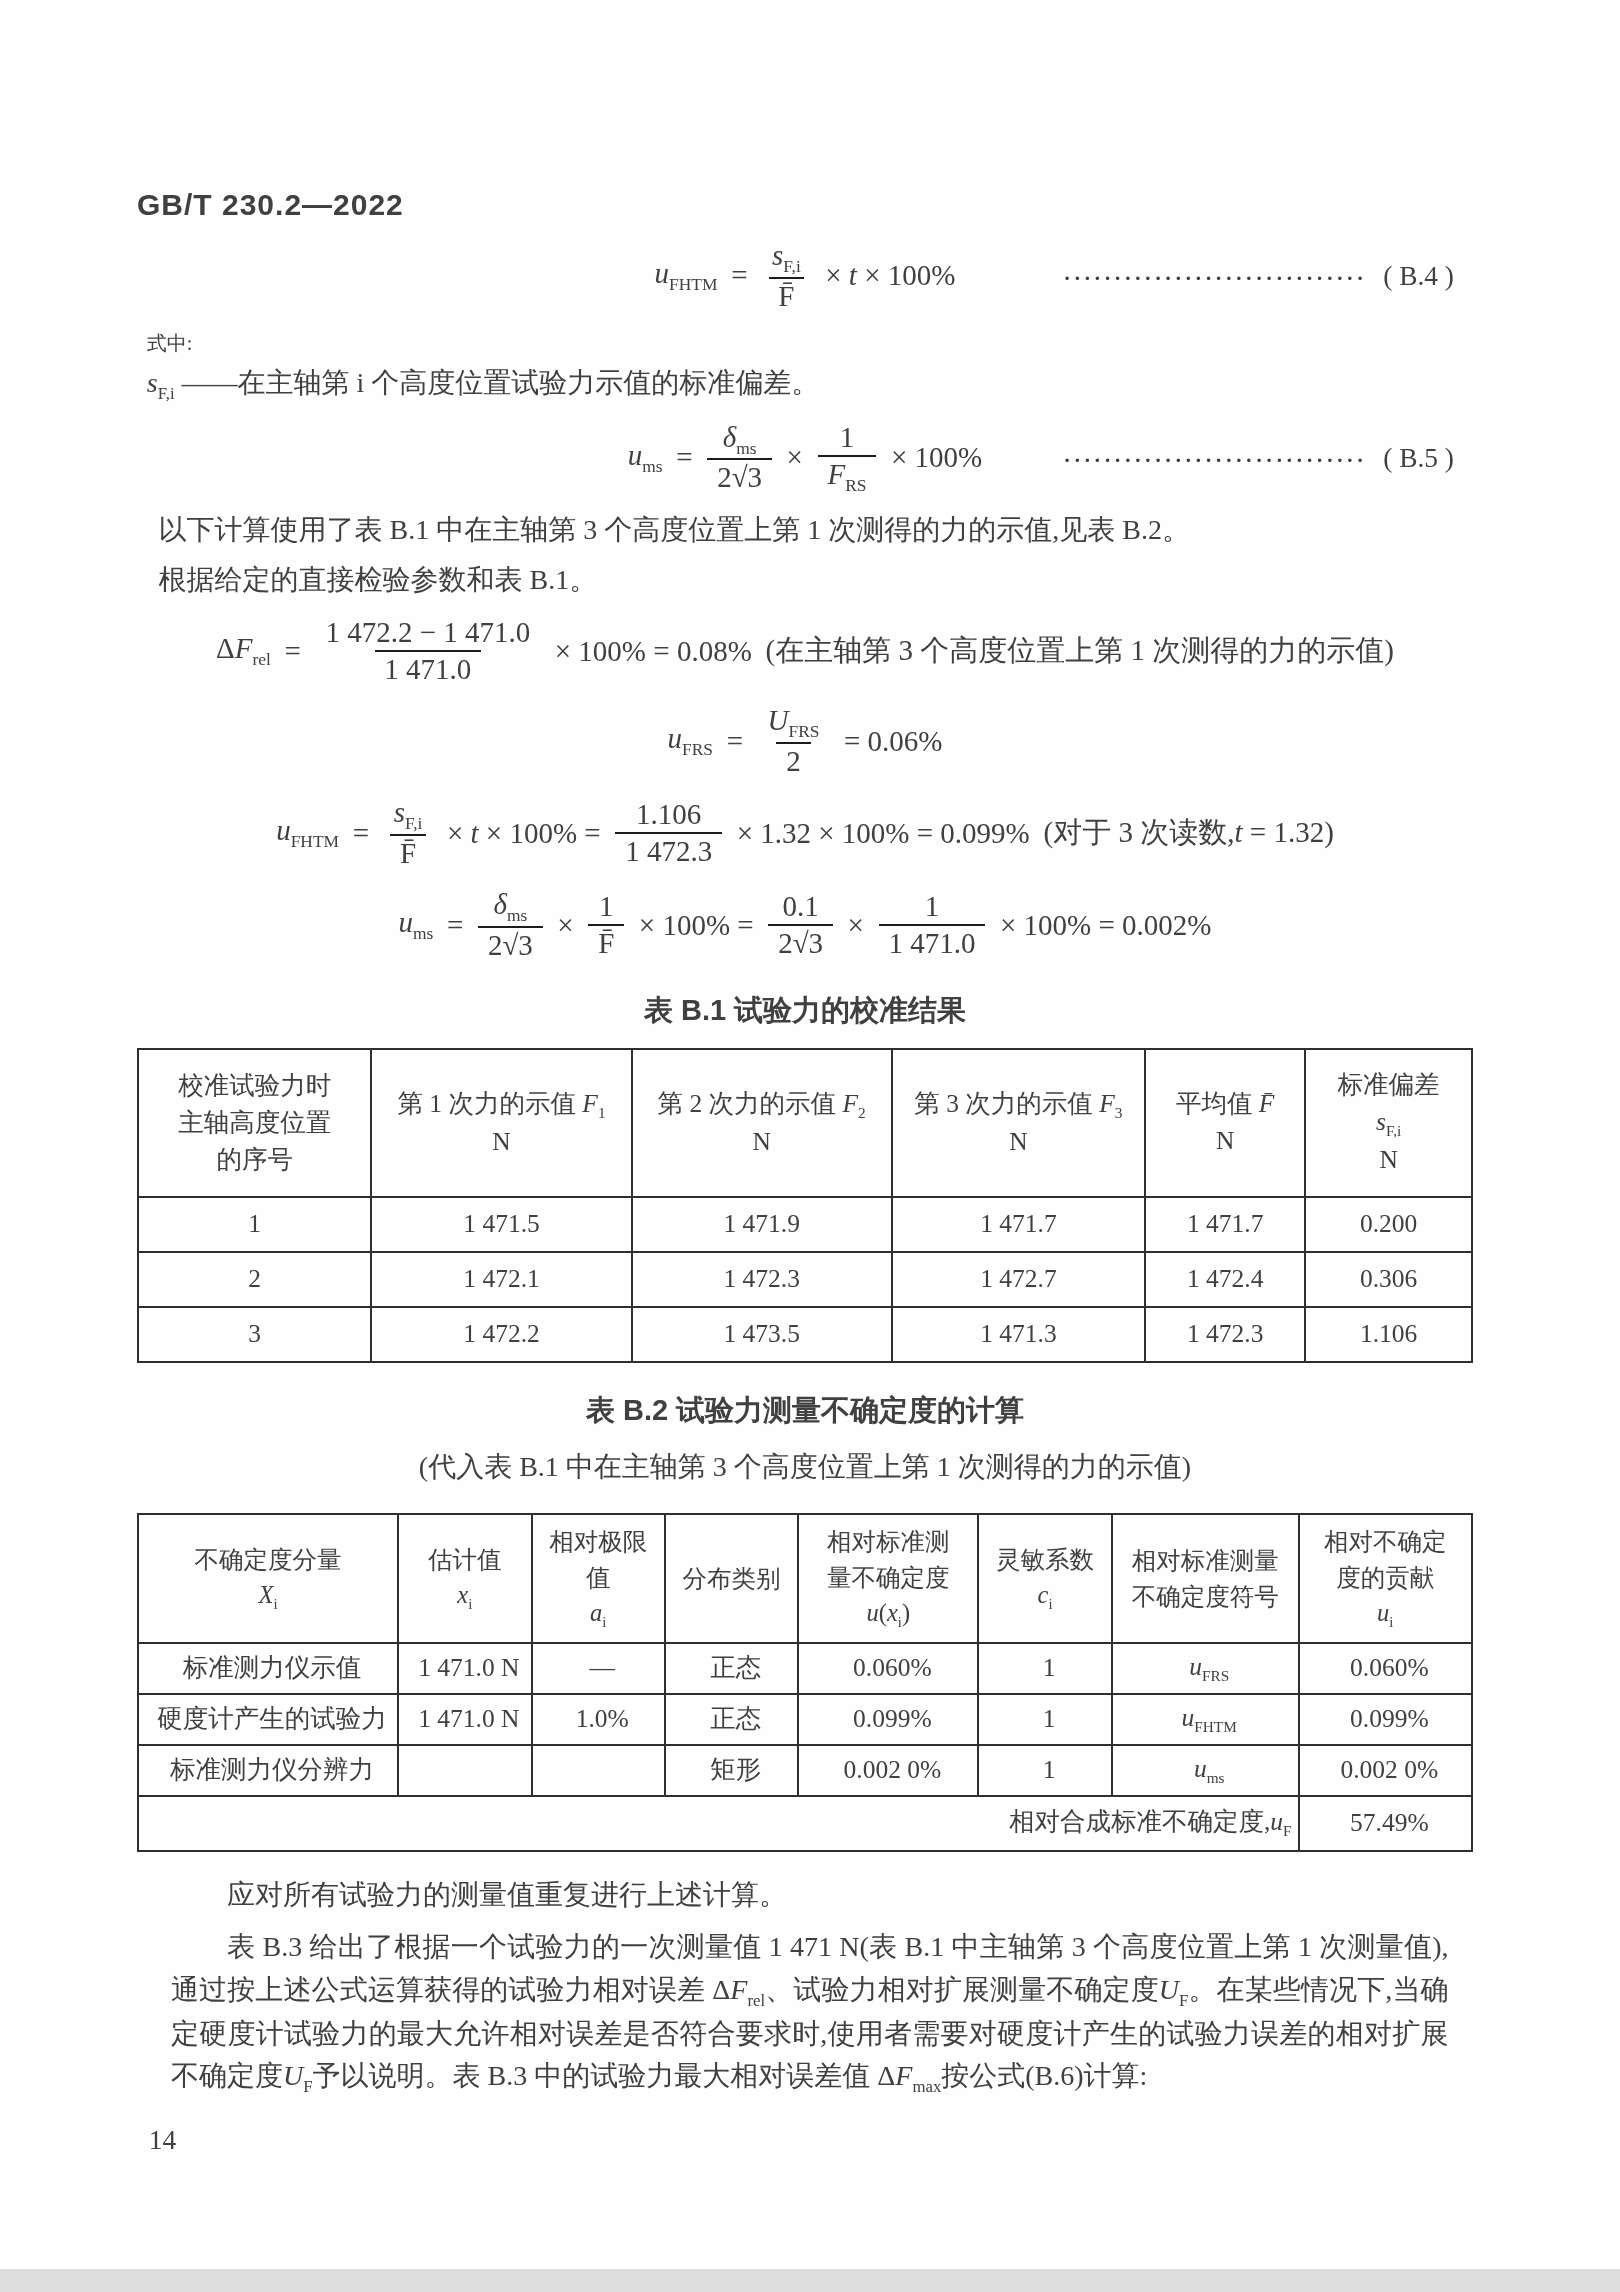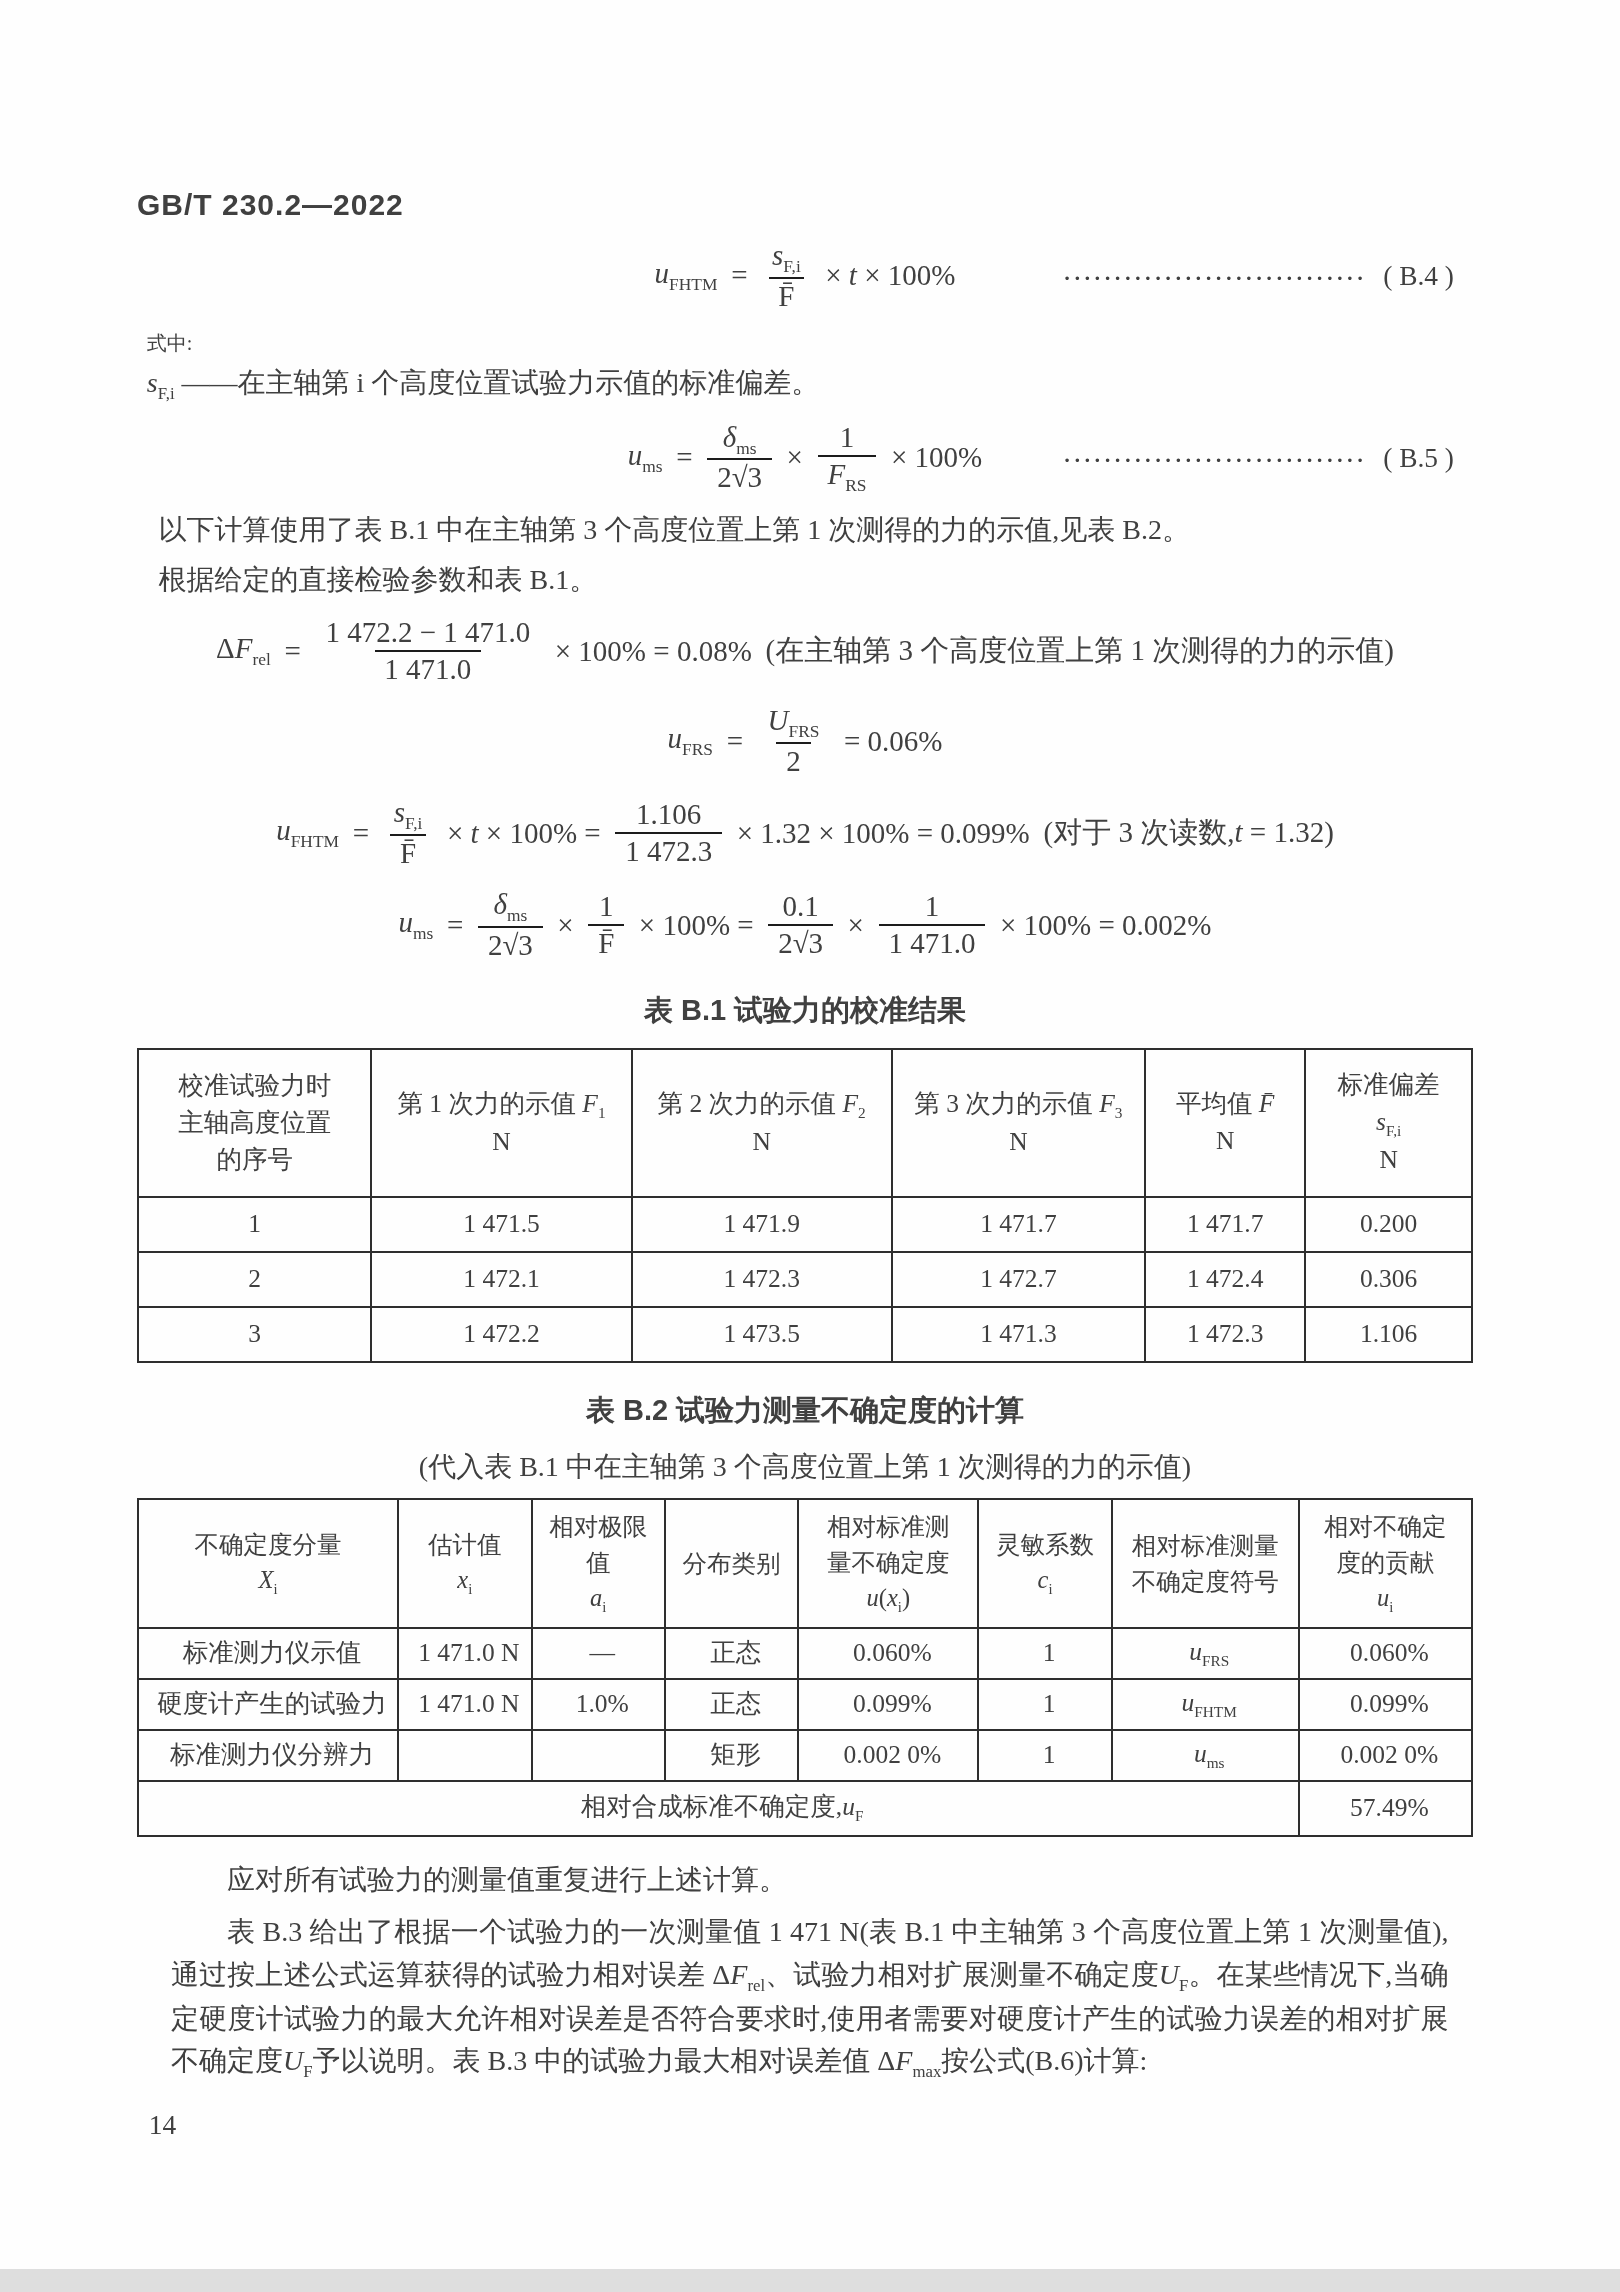--- a/index.html
+++ b/index.html
@@ -15,28 +15,28 @@
   .piece { margin:0 6.9px; }
   .frac { display:inline-flex; flex-direction:column; align-items:center; margin:0 7.8px; text-align:center; }
   .frac .num, .frac .den { padding:1px 9.8px; line-height:1.15; white-space:nowrap; }
   .frac .den { border-top:2px solid #1c1c1c; }
   .eq-ref { position:absolute; right:19px; top:50%; transform:translateY(-50%); font-size:27.4px; }
   .leader { letter-spacing:2.9px; margin-right:9.8px; font-weight:bold; font-size:21.6px; }
   .where-label { font-size:20px; margin:11.8px 0 3.9px 9.8px; }
   .symbol-def { font-size:28px; margin:7.8px 0 7.8px 9.8px; }
   .body-text { font-size:28px; margin:11.8px 0 11.8px 21.6px; }
   .tbl-title { text-align:center; font-family:"Liberation Sans","DejaVu Sans",sans-serif; font-weight:bold; font-size:29px; margin:27.4px 0 17.6px; }
-  .tbl-subtitle { text-align:center; font-size:28px; margin:0 0 12px; }
+  .tbl-subtitle { text-align:center; font-size:28px; margin:0 0 27px; }
   table.tb { width:100%; border-collapse:collapse; table-layout:fixed; text-align:center; border:2.9px solid #1a1a1a; }
   .tb th, .tb td { border:2px solid #2e2e2e; font-weight:normal; vertical-align:middle; padding:2px 5.9px; font-size:25.5px; line-height:1.45; }
   .tb1 th { height:142px; }
   .tb1 td { height:49px; }
   .tb2 th { height:123px; font-size:24.5px; }
   .tb2 td { height:45px;padding-left:14px; }
-  .tb2 td.footer-label { text-align:center; padding-left:13.7px; height:49px; }
+  .tb2 td.footer-label { text-align:right; padding-left:13.7px; height:49px; }
   .closing { font-size:28px; line-height:1.52; text-align:justify; margin:9.8px 24.5px 5.9px 34px; }
   .p-indent { text-indent:2em; }
   .first-closing { margin-top:21.6px; }
   .page-number { font-size:27.4px; margin:25.5px 0 0 11.8px; }
 </style>
 </head>
 <body>
 
 <div class="page">
 

